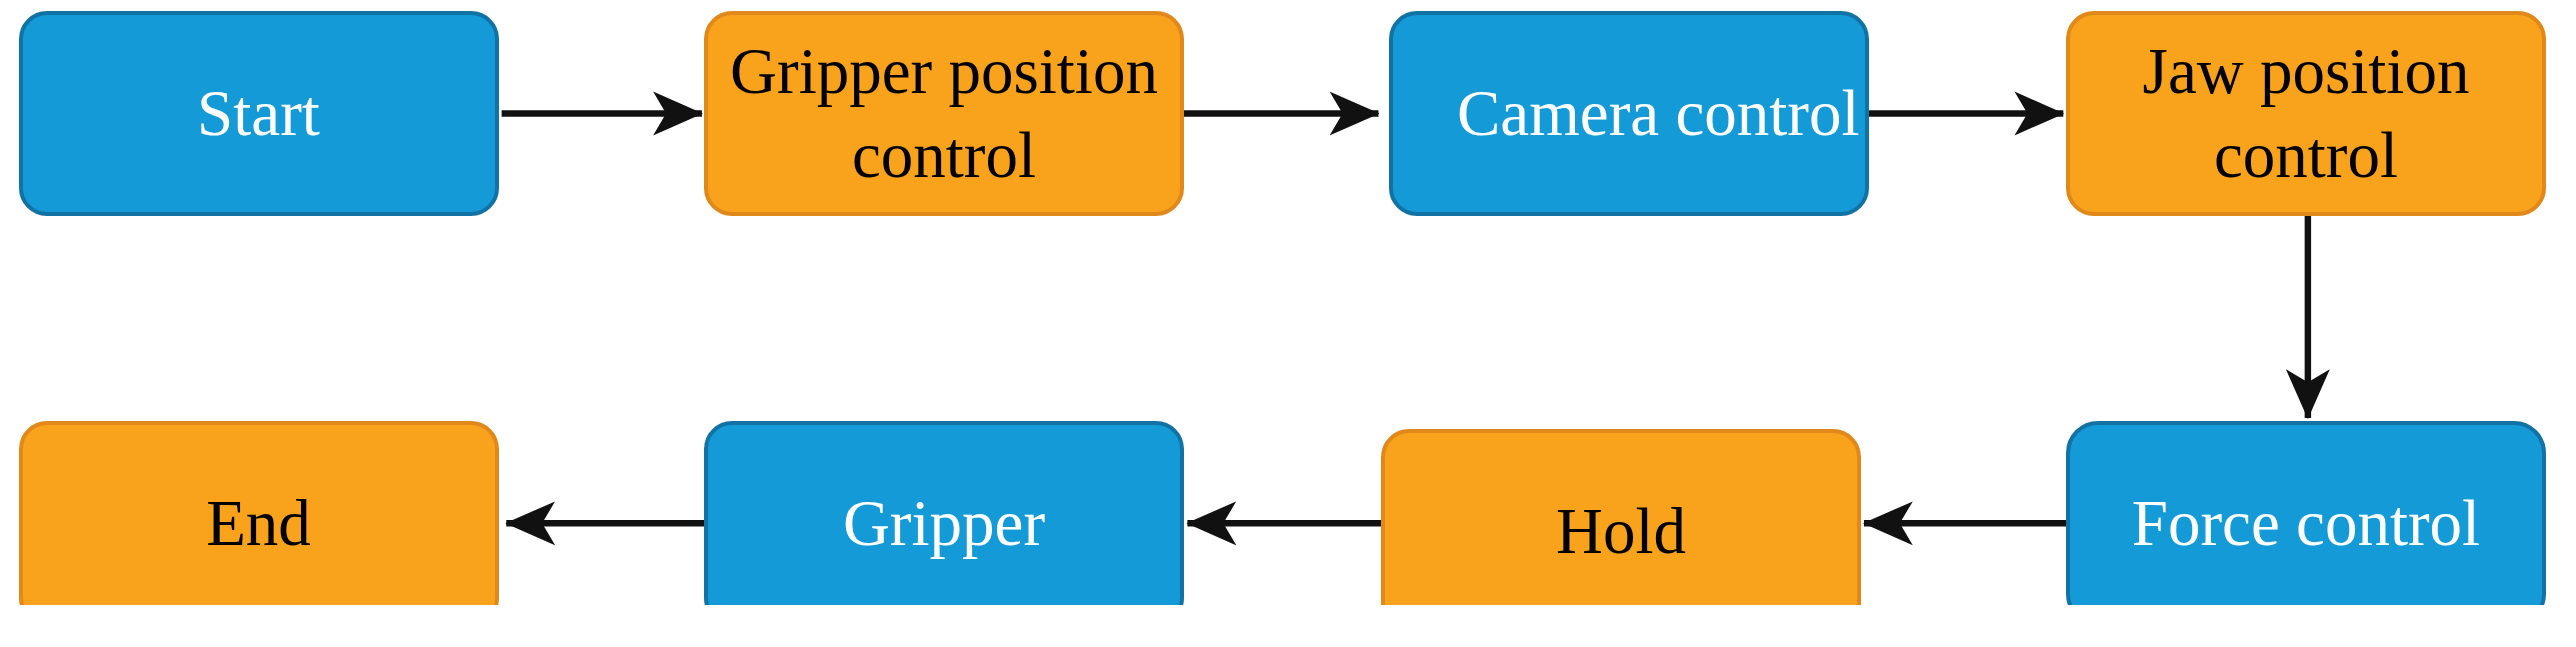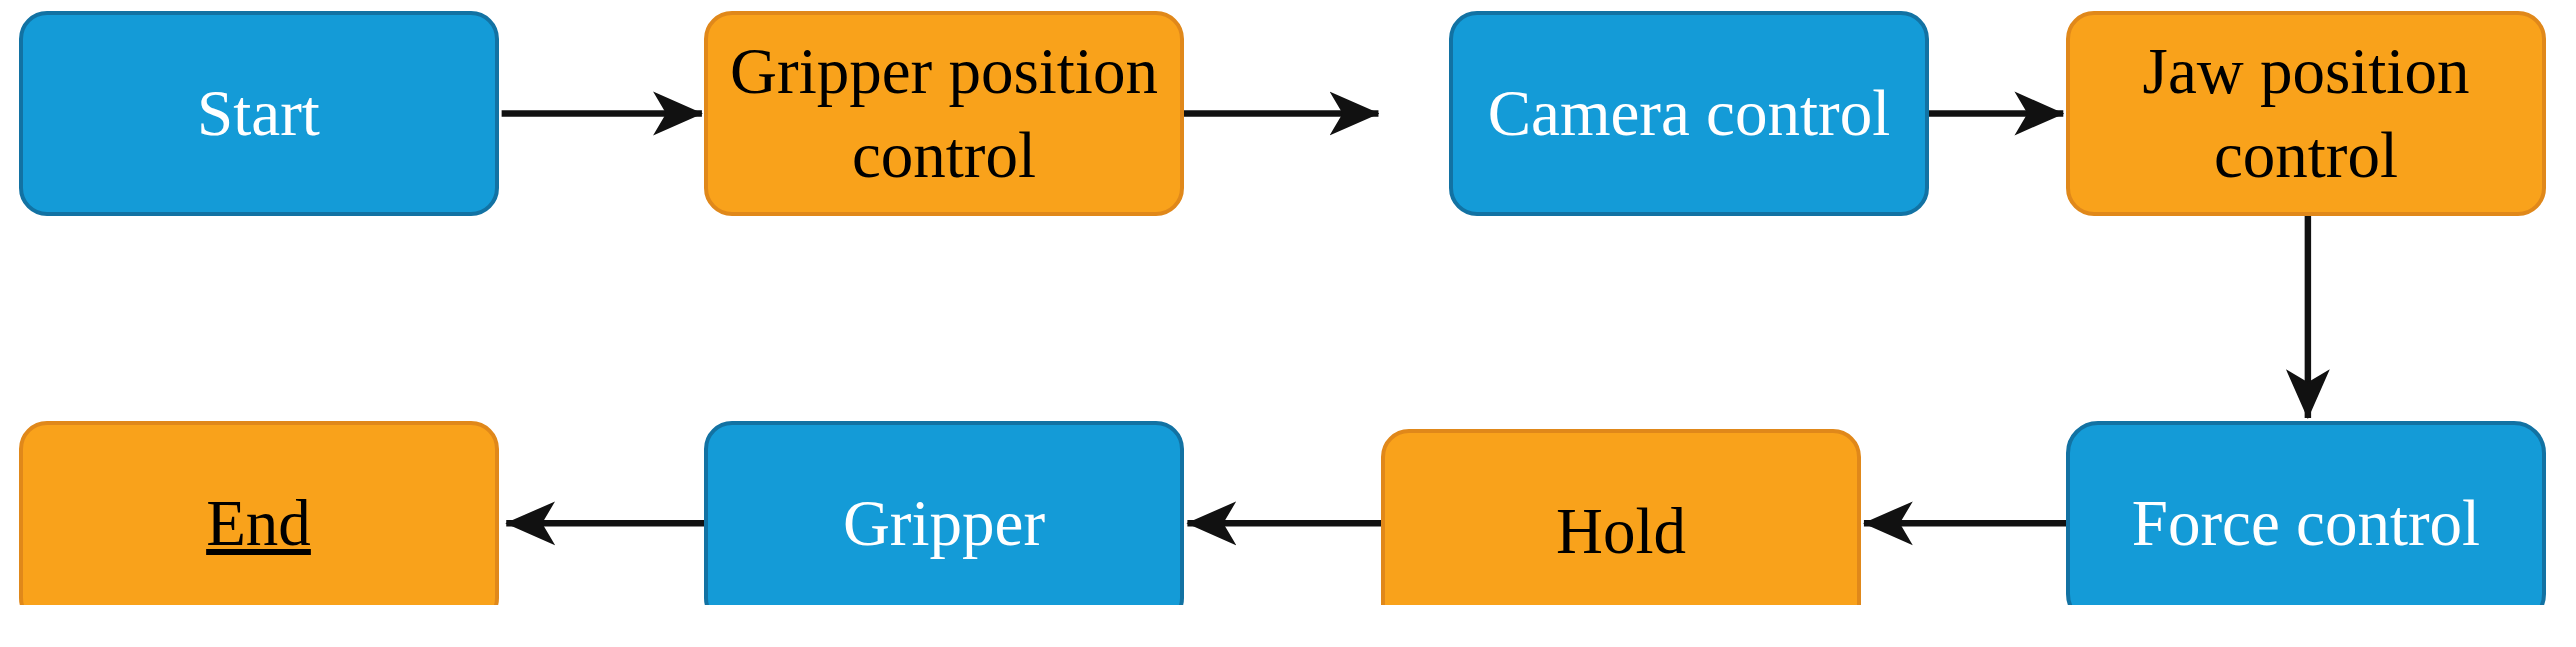--- a/index.html
+++ b/index.html
@@ -43,23 +43,23 @@
     color: var(--text_on_blue, #ffffff);
   }
   .node.orange {
     background: var(--orange, #F9A21B);
     border: 4.6px solid var(--orange_border, #E0881A);
     color: var(--text_on_orange, #000000);
   }
   
   .pos-r1c1 { left: 18.5px;   top: 11px; }
   .pos-r1c2 { left: 704px;  top: 11px; }
-  .pos-r1c3 { left: 1449px; top: 11px; }
+  .pos-r1c3 { left: 1389px; top: 11px; justify-content: flex-end; }
   .pos-r1c4 { left: 2066px; top: 11px; }
-  .pos-r2c1 { left: 18.5px;   top: 421px; text-decoration: underline; }
+  .pos-r2c1 { left: 18.5px;   top: 421px; }
   .pos-r2c2 { left: 704px;  top: 421px; }
   .pos-r2c3 { left: 1381px; top: 421px; margin-top: 8px; }
   .pos-r2c4 { left: 2066px; top: 421px; border-radius: 32px; }
 </style>
 </head>
 <body>
 
 <div class="canvas">
 
   <svg class="arrows" viewBox="0 0 2790 701" xmlns="http://www.w3.org/2000/svg">

